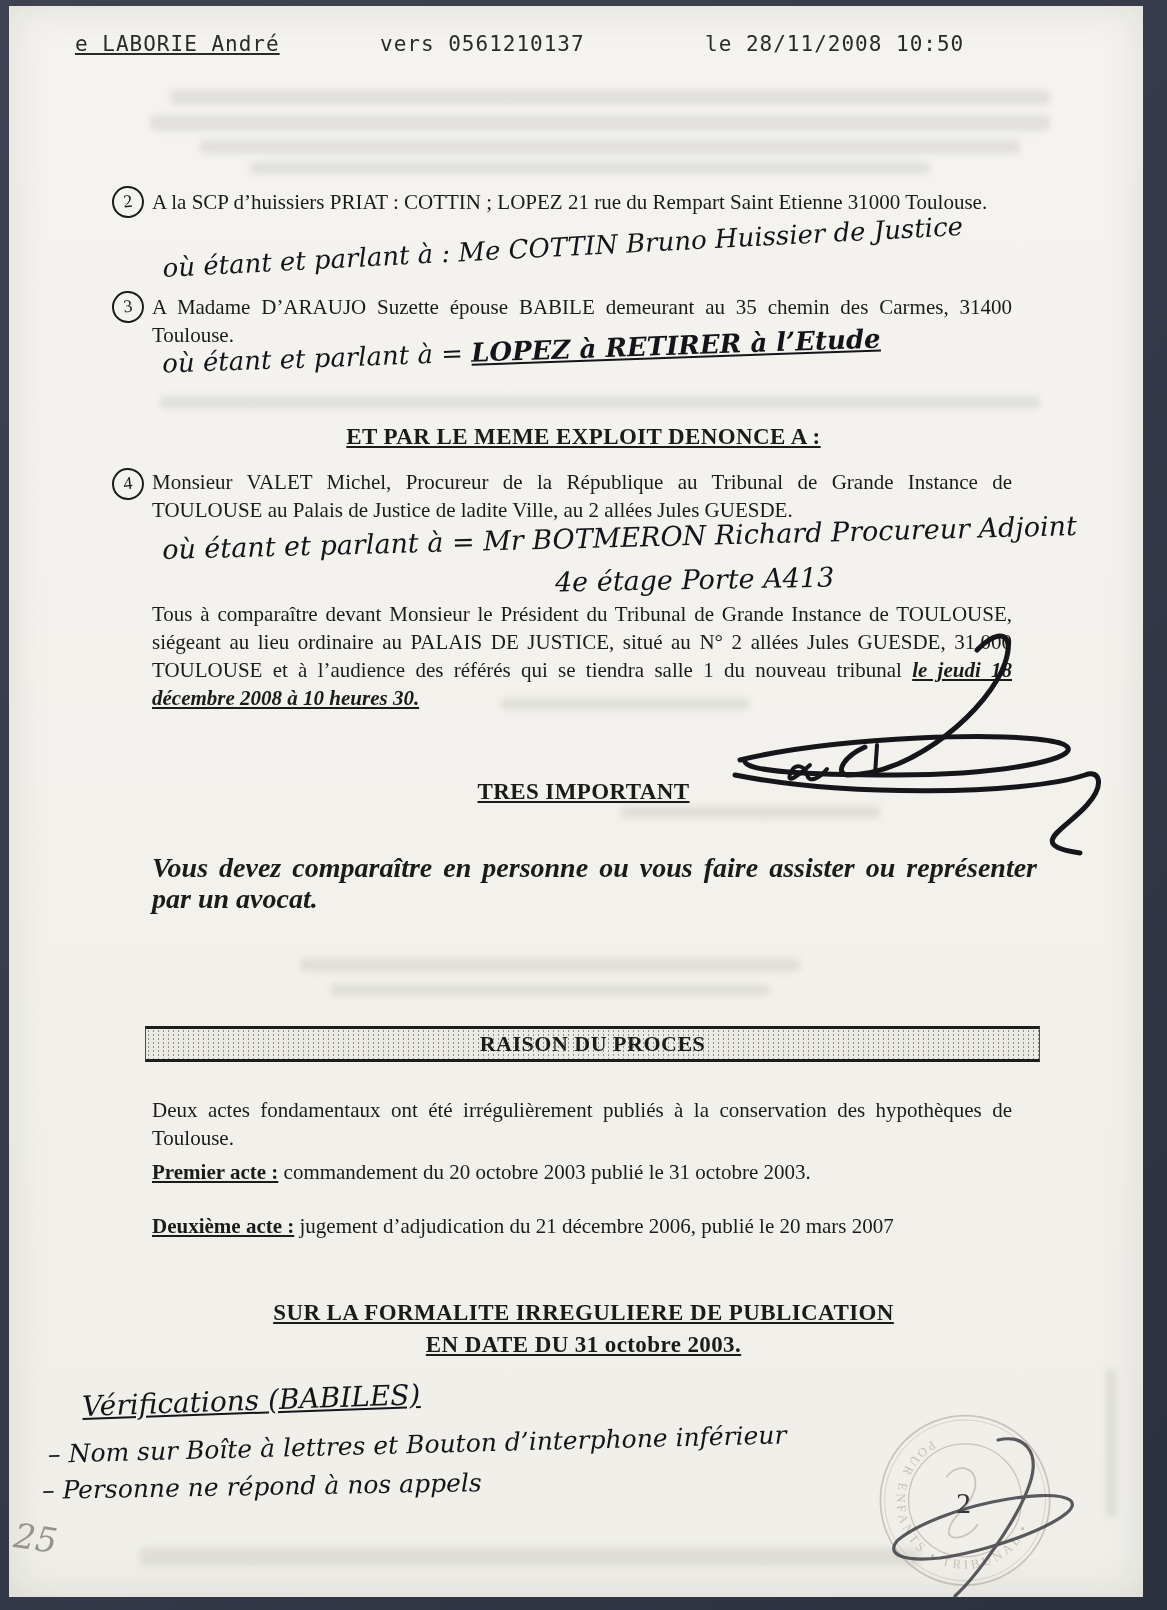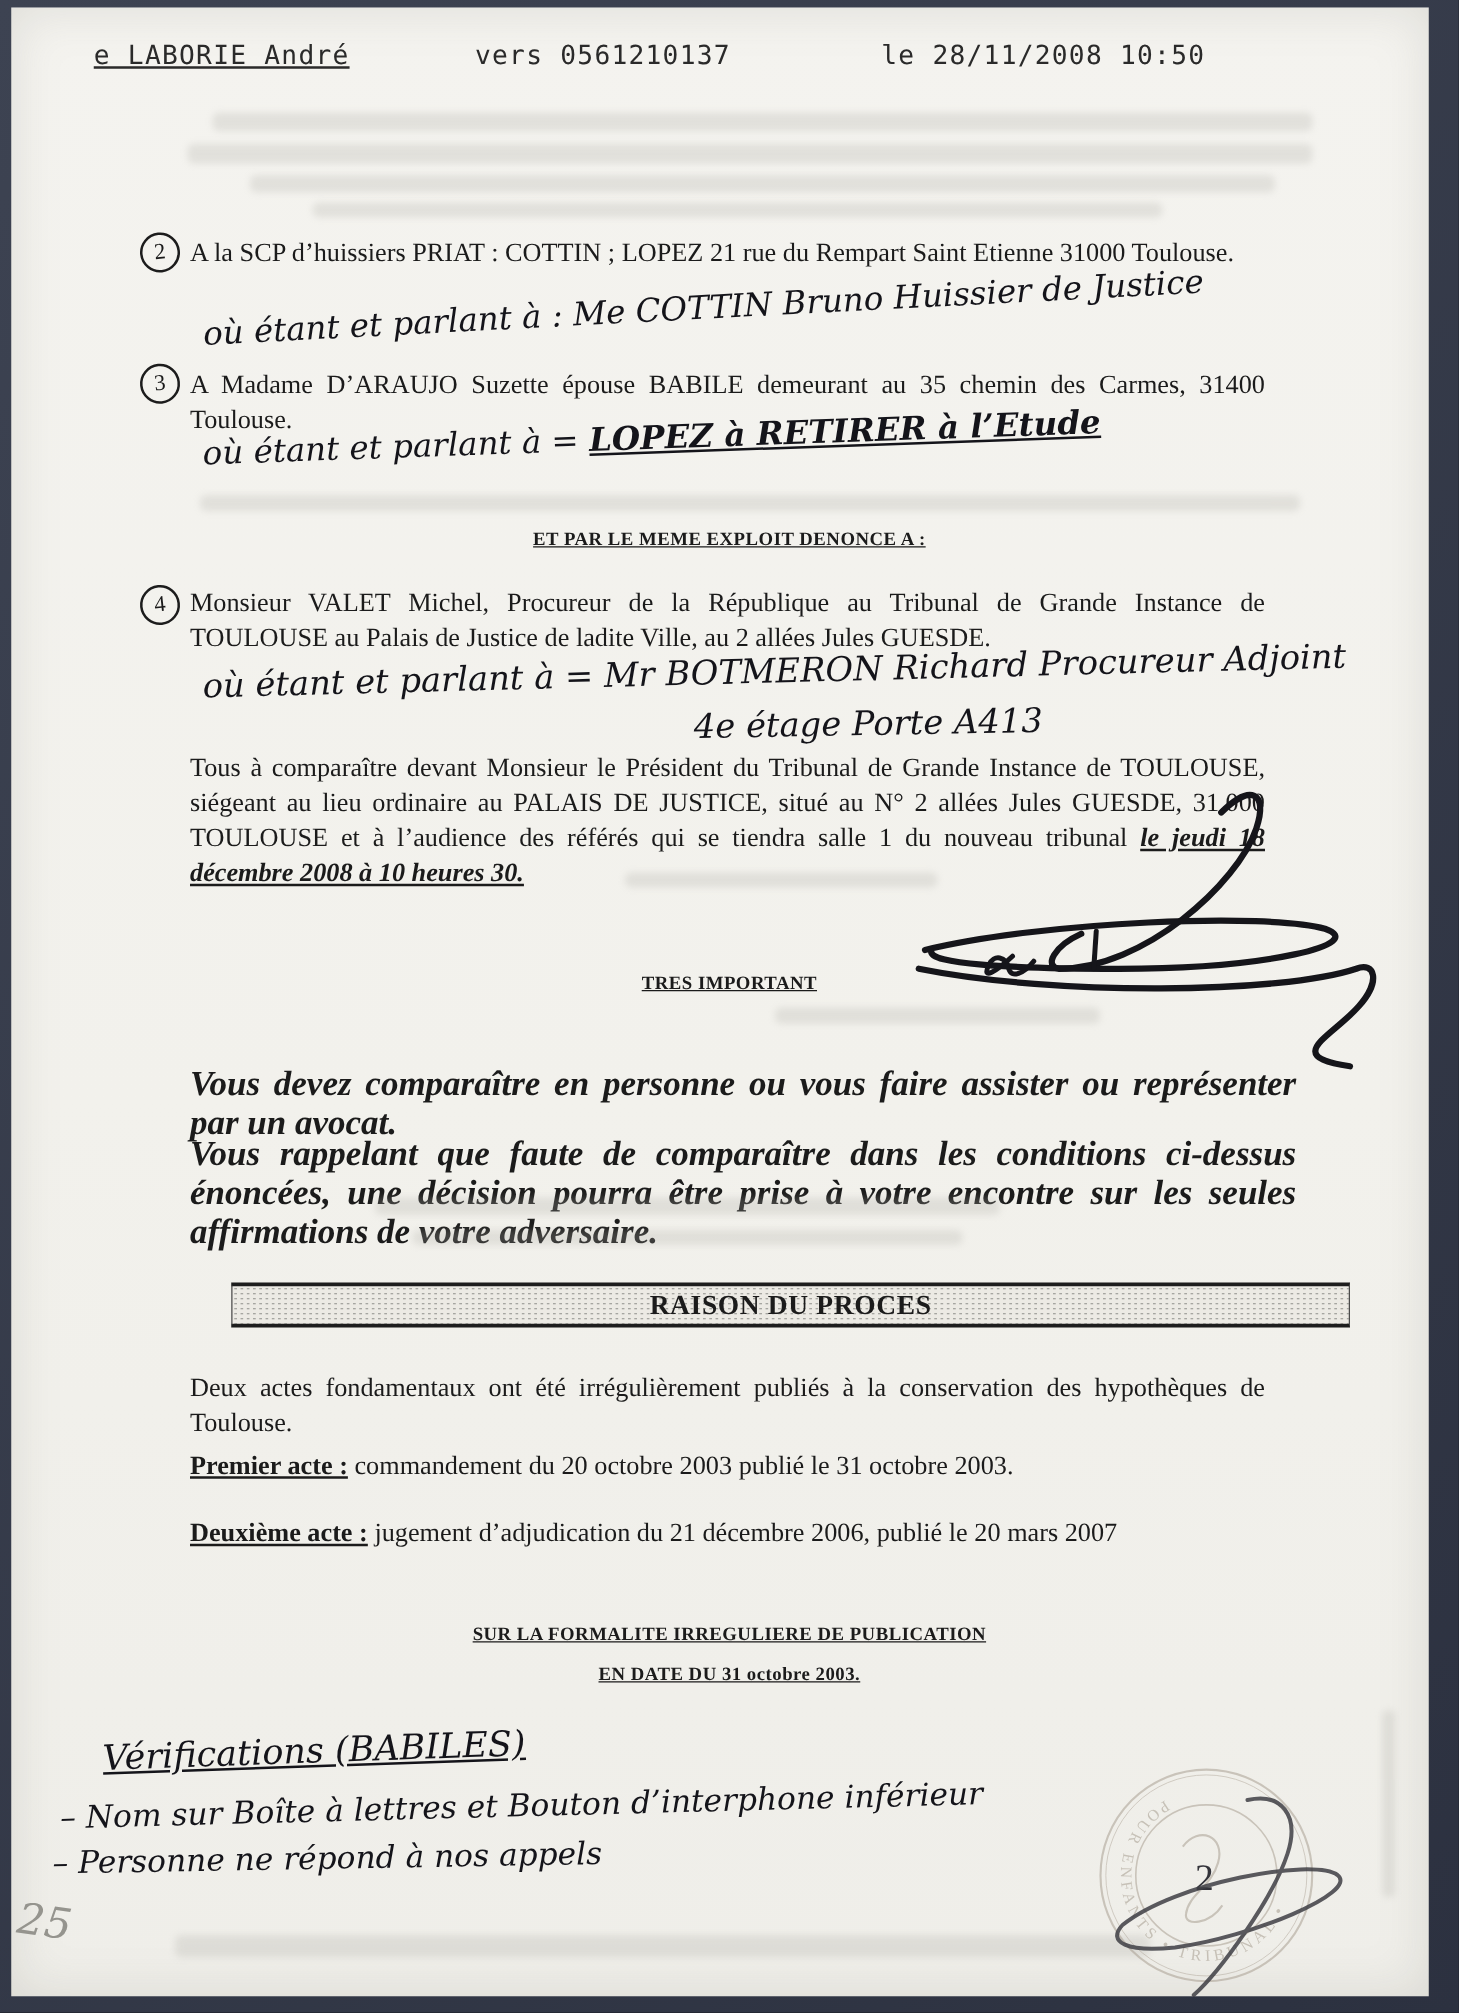--- a/index.html
+++ b/index.html
@@ -29,25 +29,25 @@
   }
   .ghost{background:#aeada6;opacity:.26;filter:blur(3px);border-radius:5px;}
   .fax-header{font-size:21px;letter-spacing:1px;color:#2a2a2a;}
   .banner{
     left:145px;width:893px;height:30px;
     border-top:3px solid #1d1d1d;border-bottom:3px solid #1d1d1d;
     border-left:1px solid #4b4b4b;border-right:1px solid #4b4b4b;
     background-color:#eceae4;
     background-image:radial-gradient(#8f8f8a 0.9px,transparent 0.9px);
     background-size:5px 4px;
-    display:flex;align-items:center;justify-content:center;margin-left:40px;
+    display:flex;align-items:center;justify-content:center;
   }
   .banner span{font-size:22px;font-weight:bold;letter-spacing:.5px;}
   .italicpara{font-size:28px;line-height:31px;font-weight:bold;font-style:italic;width:885px;left:152px;text-align:justify;}
-  .heading{font-size:15px;font-weight:bold;letter-spacing:.4px;}
+  .heading{font-size:23px;font-weight:bold;letter-spacing:.4px;}
   svg{overflow:visible;}
 </style>
 </head>
 <body>
 
 <div class="page">
   <div class="paper"></div>
 
   <div class="abs mono fax-header" style="left:75px;top:32px;text-decoration:underline;">e LABORIE André</div>
   <div class="abs mono fax-header" style="left:380px;top:32px;">vers 0561210137</div>
@@ -89,21 +89,20 @@
       <path d="M 162 120 L 160 150" stroke-width="4"></path>
     </g>
   </svg>
 
   <div class="abs ghost" style="left:500px;top:698px;width:250px;height:12px;"></div>
   <div class="abs ghost" style="left:620px;top:806px;width:260px;height:13px;"></div>
 
   <div class="abs center heading u" style="top:779px;">TRES IMPORTANT</div>
 
   <div class="abs italicpara" style="top:852px;">Vous devez  comparaître en personne ou vous  faire assister ou représenter par un avocat.</div>
-  <div class="abs italicpara" style="top:908px;">Vous  rappelant que faute de comparaître dans les conditions ci-dessus énoncées, une décision pourra être prise à votre encontre sur les seules affirmations de votre  adversaire.</div>
 
   <div class="abs ghost" style="left:300px;top:958px;width:500px;height:14px;"></div>
   <div class="abs ghost" style="left:330px;top:984px;width:440px;height:12px;"></div>
 
   <div class="abs banner" style="top:1026px;">
     <span>RAISON DU PROCES</span>
   </div>
 
   <div class="abs para" style="top:1096px;">Deux actes fondamentaux ont été irrégulièrement publiés à la conservation des hypothèques de Toulouse.</div>
 

